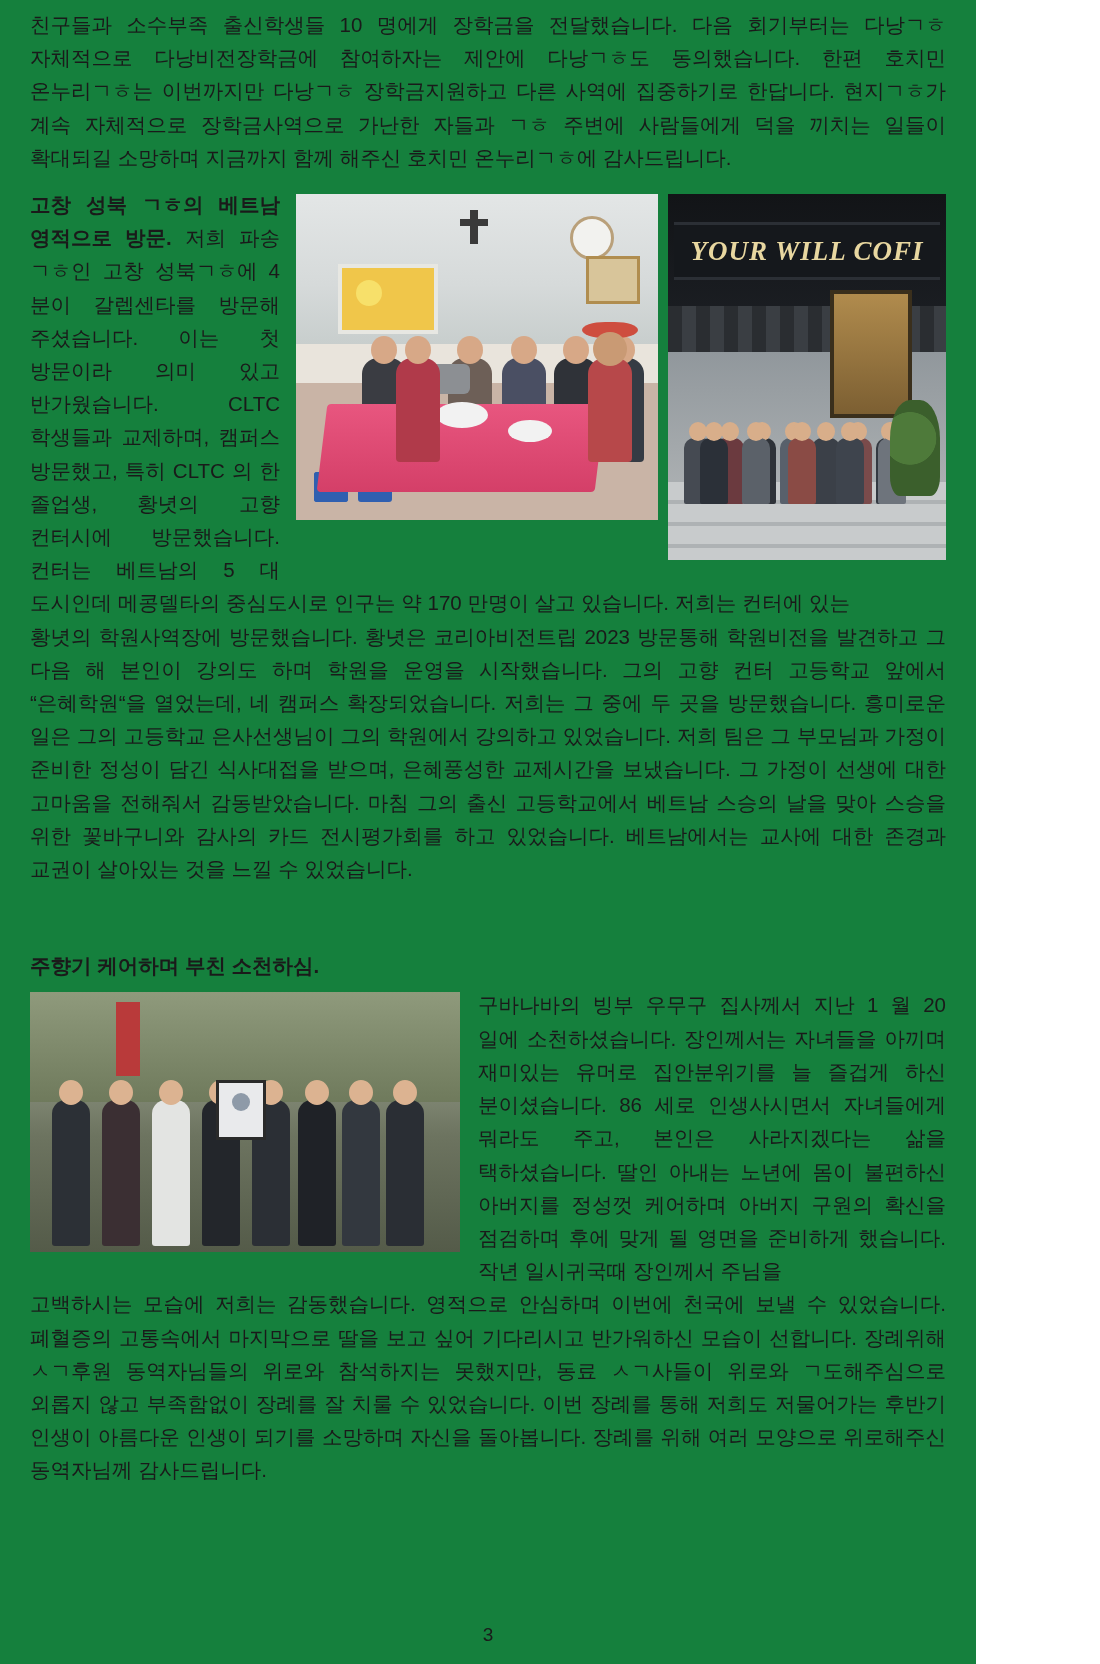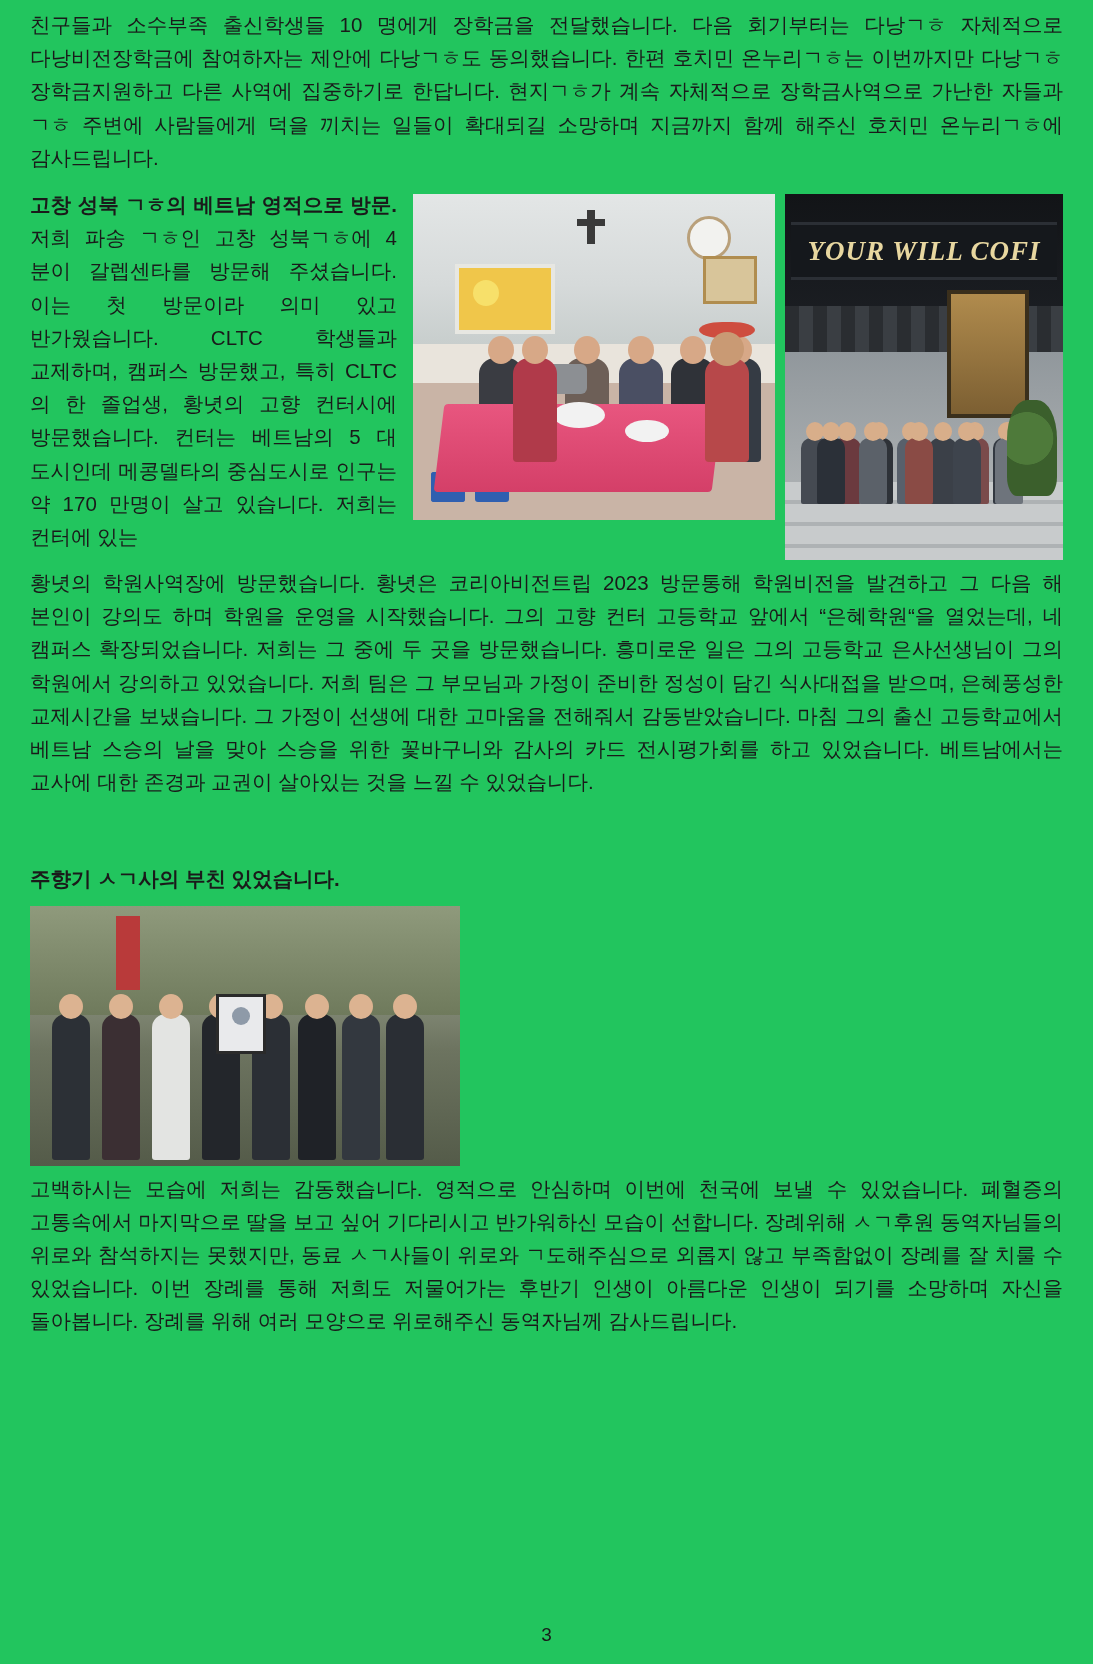--- a/index.html
+++ b/index.html
@@ -6,25 +6,25 @@
     margin: 0;
     padding: 0;
     background: #ffffff;
   }
   body {
     font-family: "Liberation Sans", "DejaVu Sans", sans-serif;
     color: #1a1a1a;
   }
   .page {
     position: relative;
-    width: 1093px;
+    width: 976px;
     height: 1664px;
     box-sizing: border-box;
     padding: 8px 30px 0 30px;
-    background: #22c55e;
+    background: #15803d;
     overflow: hidden;
   }
   .para {
     font-size: 20.5px;
     line-height: 1.62;
     text-align: justify;
     text-justify: inter-word;
     margin: 0 0 0 0;
     word-break: keep-all;
   }
@@ -407,21 +407,21 @@
     </div>
 
     <p class="para"><span class="bold-lead">고창 성북 ㄱㅎ의 베트남 영적으로 방문.</span> <span>저희 파송 ㄱㅎ인 고창 성북ㄱㅎ에 4 분이 갈렙센타를 방문해 주셨습니다. 이는 첫 방문이라 의미 있고 반가웠습니다. CLTC 학생들과 교제하며, 캠퍼스 방문했고, 특히 CLTC 의 한 졸업생, 황녓의 고향 컨터시에 방문했습니다. 컨터는 베트남의 5 대 도시인데 메콩델타의 중심도시로 인구는 약 170 만명이 살고 있습니다. 저희는 컨터에 있는</span></p>
   </div>
 
   <p class="para">황녓의 학원사역장에 방문했습니다. 황녓은 코리아비전트립 2023 방문통해 학원비전을 발견하고 그 다음 해 본인이 강의도 하며 학원을 운영을 시작했습니다. 그의 고향 컨터 고등학교 앞에서 “은혜학원“을 열었는데, 네 캠퍼스 확장되었습니다. 저희는 그 중에 두 곳을 방문했습니다. 흥미로운 일은 그의 고등학교 은사선생님이 그의 학원에서 강의하고 있었습니다. 저희 팀은 그 부모님과 가정이 준비한 정성이 담긴 식사대접을 받으며, 은혜풍성한 교제시간을 보냈습니다. 그 가정이 선생에 대한 고마움을 전해줘서 감동받았습니다. 마침 그의 출신 고등학교에서 베트남 스승의 날을 맞아 스승을 위한 꽃바구니와 감사의 카드 전시평가회를 하고 있었습니다. 베트남에서는 교사에 대한 존경과 교권이 살아있는 것을 느낄 수 있었습니다.</p>
 
   <div class="block-gap-lg"></div>
 
   <div class="sec3 clearfix">
-    <p class="para" style="margin-bottom:6px;"><span class="bold-lead">주향기 ㅅㄱ사의 부친 있었습니다.</span></p>
+    <p class="para" style="margin-bottom:6px;"><span class="bold-lead">주향기 케어하며 부친 소천하심.</span></p>
 
     <div class="img-left">
       <div class="photo photo-funeral">
         <div class="hill"></div>
         <div class="banner"></div>
         <div class="pf f1">
             <span class="hd"></span>
           </div>
         <div class="pf f2">
             <span class="hd"></span>
@@ -441,18 +441,19 @@
         <div class="pf f7">
             <span class="hd"></span>
           </div>
         <div class="pf f8">
             <span class="hd"></span>
           </div>
         <div class="portrait"></div>
       </div>
     </div>
 
+    <p class="para">구바나바의 빙부 우무구 집사께서 지난 1 월 20 일에 소천하셨습니다. 장인께서는 자녀들을 아끼며 재미있는 유머로 집안분위기를 늘 즐겁게 하신 분이셨습니다. 86 세로 인생사시면서 자녀들에게 뭐라도 주고, 본인은 사라지겠다는 삶을 택하셨습니다. 딸인 아내는 노년에 몸이 불편하신 아버지를 정성껏 케어하며 아버지 구원의 확신을 점검하며 후에 맞게 될 영면을 준비하게 했습니다. 작년 일시귀국때 장인께서 주님을</p>
   </div>
 
   <p class="para">고백하시는 모습에 저희는 감동했습니다. 영적으로 안심하며 이번에 천국에 보낼 수 있었습니다. 폐혈증의 고통속에서 마지막으로 딸을 보고 싶어 기다리시고 반가워하신 모습이 선합니다. 장례위해 ㅅㄱ후원 동역자님들의 위로와 참석하지는 못했지만, 동료 ㅅㄱ사들이 위로와 ㄱ도해주심으로 외롭지 않고 부족함없이 장례를 잘 치룰 수 있었습니다. 이번 장례를 통해 저희도 저물어가는 후반기 인생이 아름다운 인생이 되기를 소망하며 자신을 돌아봅니다. 장례를 위해 여러 모양으로 위로해주신 동역자님께 감사드립니다.</p>
 
   <div class="page-number">3</div>
 </div>
 
 </body></html>

